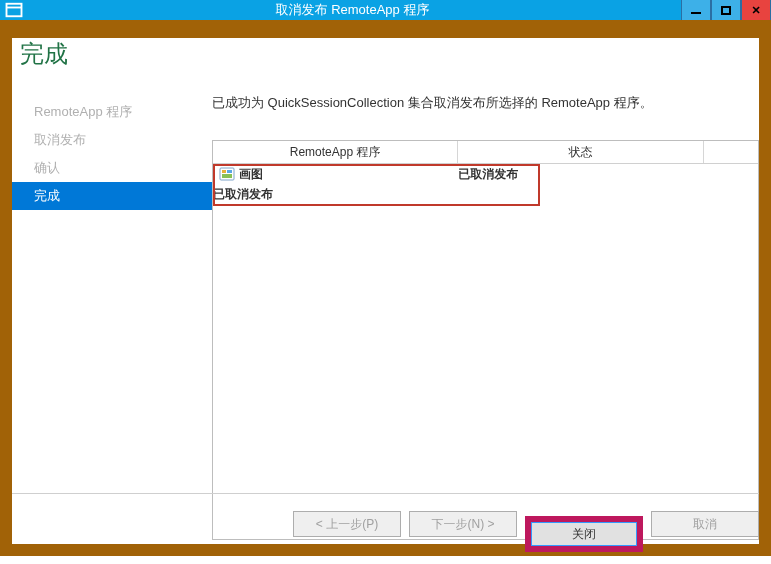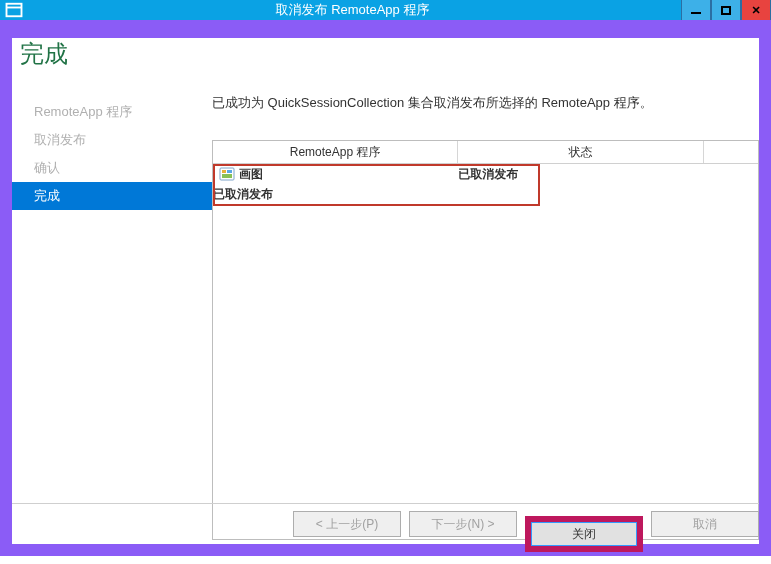--- a/index.html
+++ b/index.html
@@ -33,21 +33,21 @@
     box-sizing: border-box;
   }
   .winbtn.min::after { content: ""; display:block; width:10px; height:2px; background:#000; margin-top:6px;}
   .winbtn.max::after { content: ""; display:block; width:10px; height:9px; border:2px solid #000; box-sizing:border-box;}
   .winbtn.close { background:#e8433f; color:#000; }
 
   .content {
     position: relative;
     width: 100%; height: calc(100% - 28px);
     box-sizing: border-box;
-    background: #8b5cf6;
+    background: #a16207;
   }
   .inner {
     position: absolute; left: 12px; right: 12px; top: 18px; bottom: 12px;
     background: #fff;
     box-sizing: border-box;
   }
   .heading {
     color: #217346; font-size: 24px; font-weight: 300;
     margin: 0 0 24px 8px;
   }
@@ -120,20 +120,21 @@
     display: inline-block;
   }
   .app-icon svg { width:16px; height:16px; }
 
   .footer {
     position: absolute; left: 12px; right: 12px; bottom: 12px;
     height: 40px;
     border-top: 1px solid #cfcfcf;
     display: flex; align-items: center; justify-content: flex-end;
     gap: 8px;
+    padding-top: 10px;
     box-sizing: content-box;
   }
   .btn {
     min-width: 90px; height: 24px;
     border: 1px solid #adadad;
     background: #efefef;
     font-size: 12px; color: #333;
     display: inline-flex; align-items:center; justify-content:center;
     padding: 0 8px;
   }

